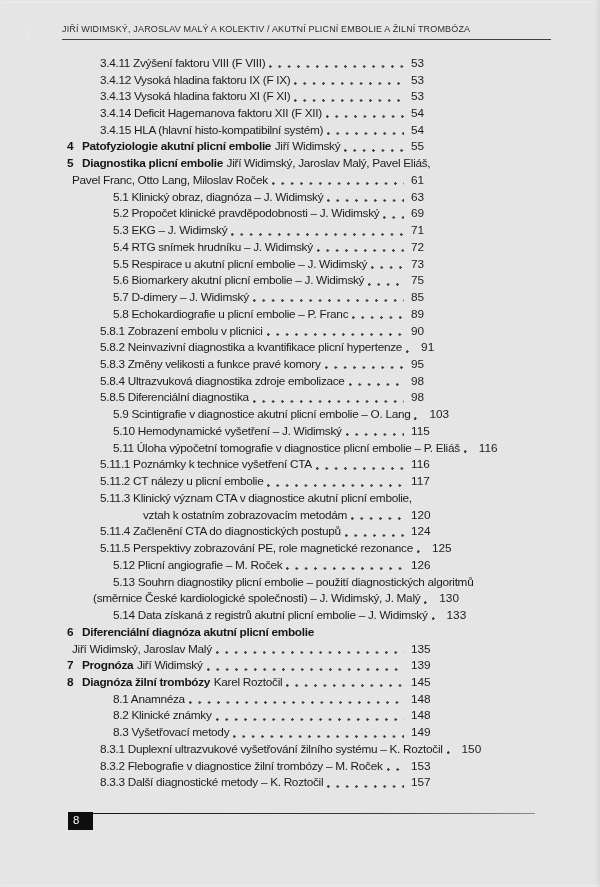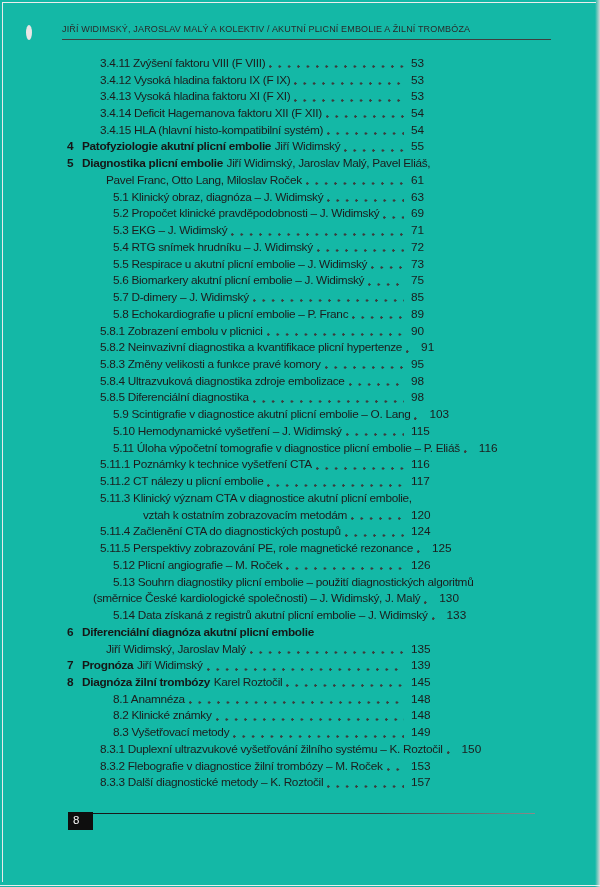--- a/index.html
+++ b/index.html
@@ -1,18 +1,18 @@
 <!DOCTYPE html>
 <html><head>
 <meta charset="utf-8">
 <style>
   html,body { margin:0; padding:0; background:#ffffff; }
   .page {
     position:relative; width:600px; height:887px;
-    background:#14b8a6; overflow:hidden;
+    background:#e5e5e5; overflow:hidden;
     font-family:"Liberation Sans","DejaVu Sans",sans-serif;
     color:#1c1c1c;
   }
   
   .edge-top    { position:absolute; left:2px; top:2px; width:594px; height:1px; background:#ededed; }
   .edge-left   { position:absolute; left:2px; top:2px; width:1px; height:880px; background:#e9e9e9; }
   .edge-right  { position:absolute; right:0; top:0; width:5px; height:100%;
                  background:linear-gradient(90deg, rgba(0,0,0,0), #d7d7d7); }
   .edge-bottom { position:absolute; left:0; bottom:1px; width:100%; height:1.5px; background:#ececec; }
   .smudge      { position:absolute; left:26px; top:25px; width:6px; height:15px;
@@ -29,21 +29,21 @@
   
   .toc {
     position:absolute; left:0; top:54.8px; width:500px;
     box-sizing:border-box; padding-right:67px;
     font-size:11.8px; letter-spacing:-0.3px;
   }
   .row { display:flex; line-height:16.74px; white-space:nowrap; }
   .lvl-chapter      { margin-left:67px; }
   .lvl-section      { margin-left:113px; }
   .lvl-subsection   { margin-left:100px; }
-  .lvl-cont-authors { margin-left:106px; }
+  .lvl-cont-authors { margin-left:72px; }
   .lvl-cont-513     { margin-left:93px; }
   .lvl-cont-sub     { margin-left:143px; }
   .chnum { flex:0 0 15px; font-weight:bold; color:#161616; }
   .b     { font-weight:bold; color:#161616; }
   .t.after-bold { margin-left:3.6px; }
   .leader {
     flex:1 1 10px; min-width:8px; align-self:flex-end;
     height:3.2px; margin:0 7px 3.2px 4px;
     background-image:radial-gradient(circle at 1.3px 1.6px, #3c3c3c 1.05px, rgba(0,0,0,0) 1.5px);
     background-size:9.4px 3.2px; background-repeat:repeat-x;

